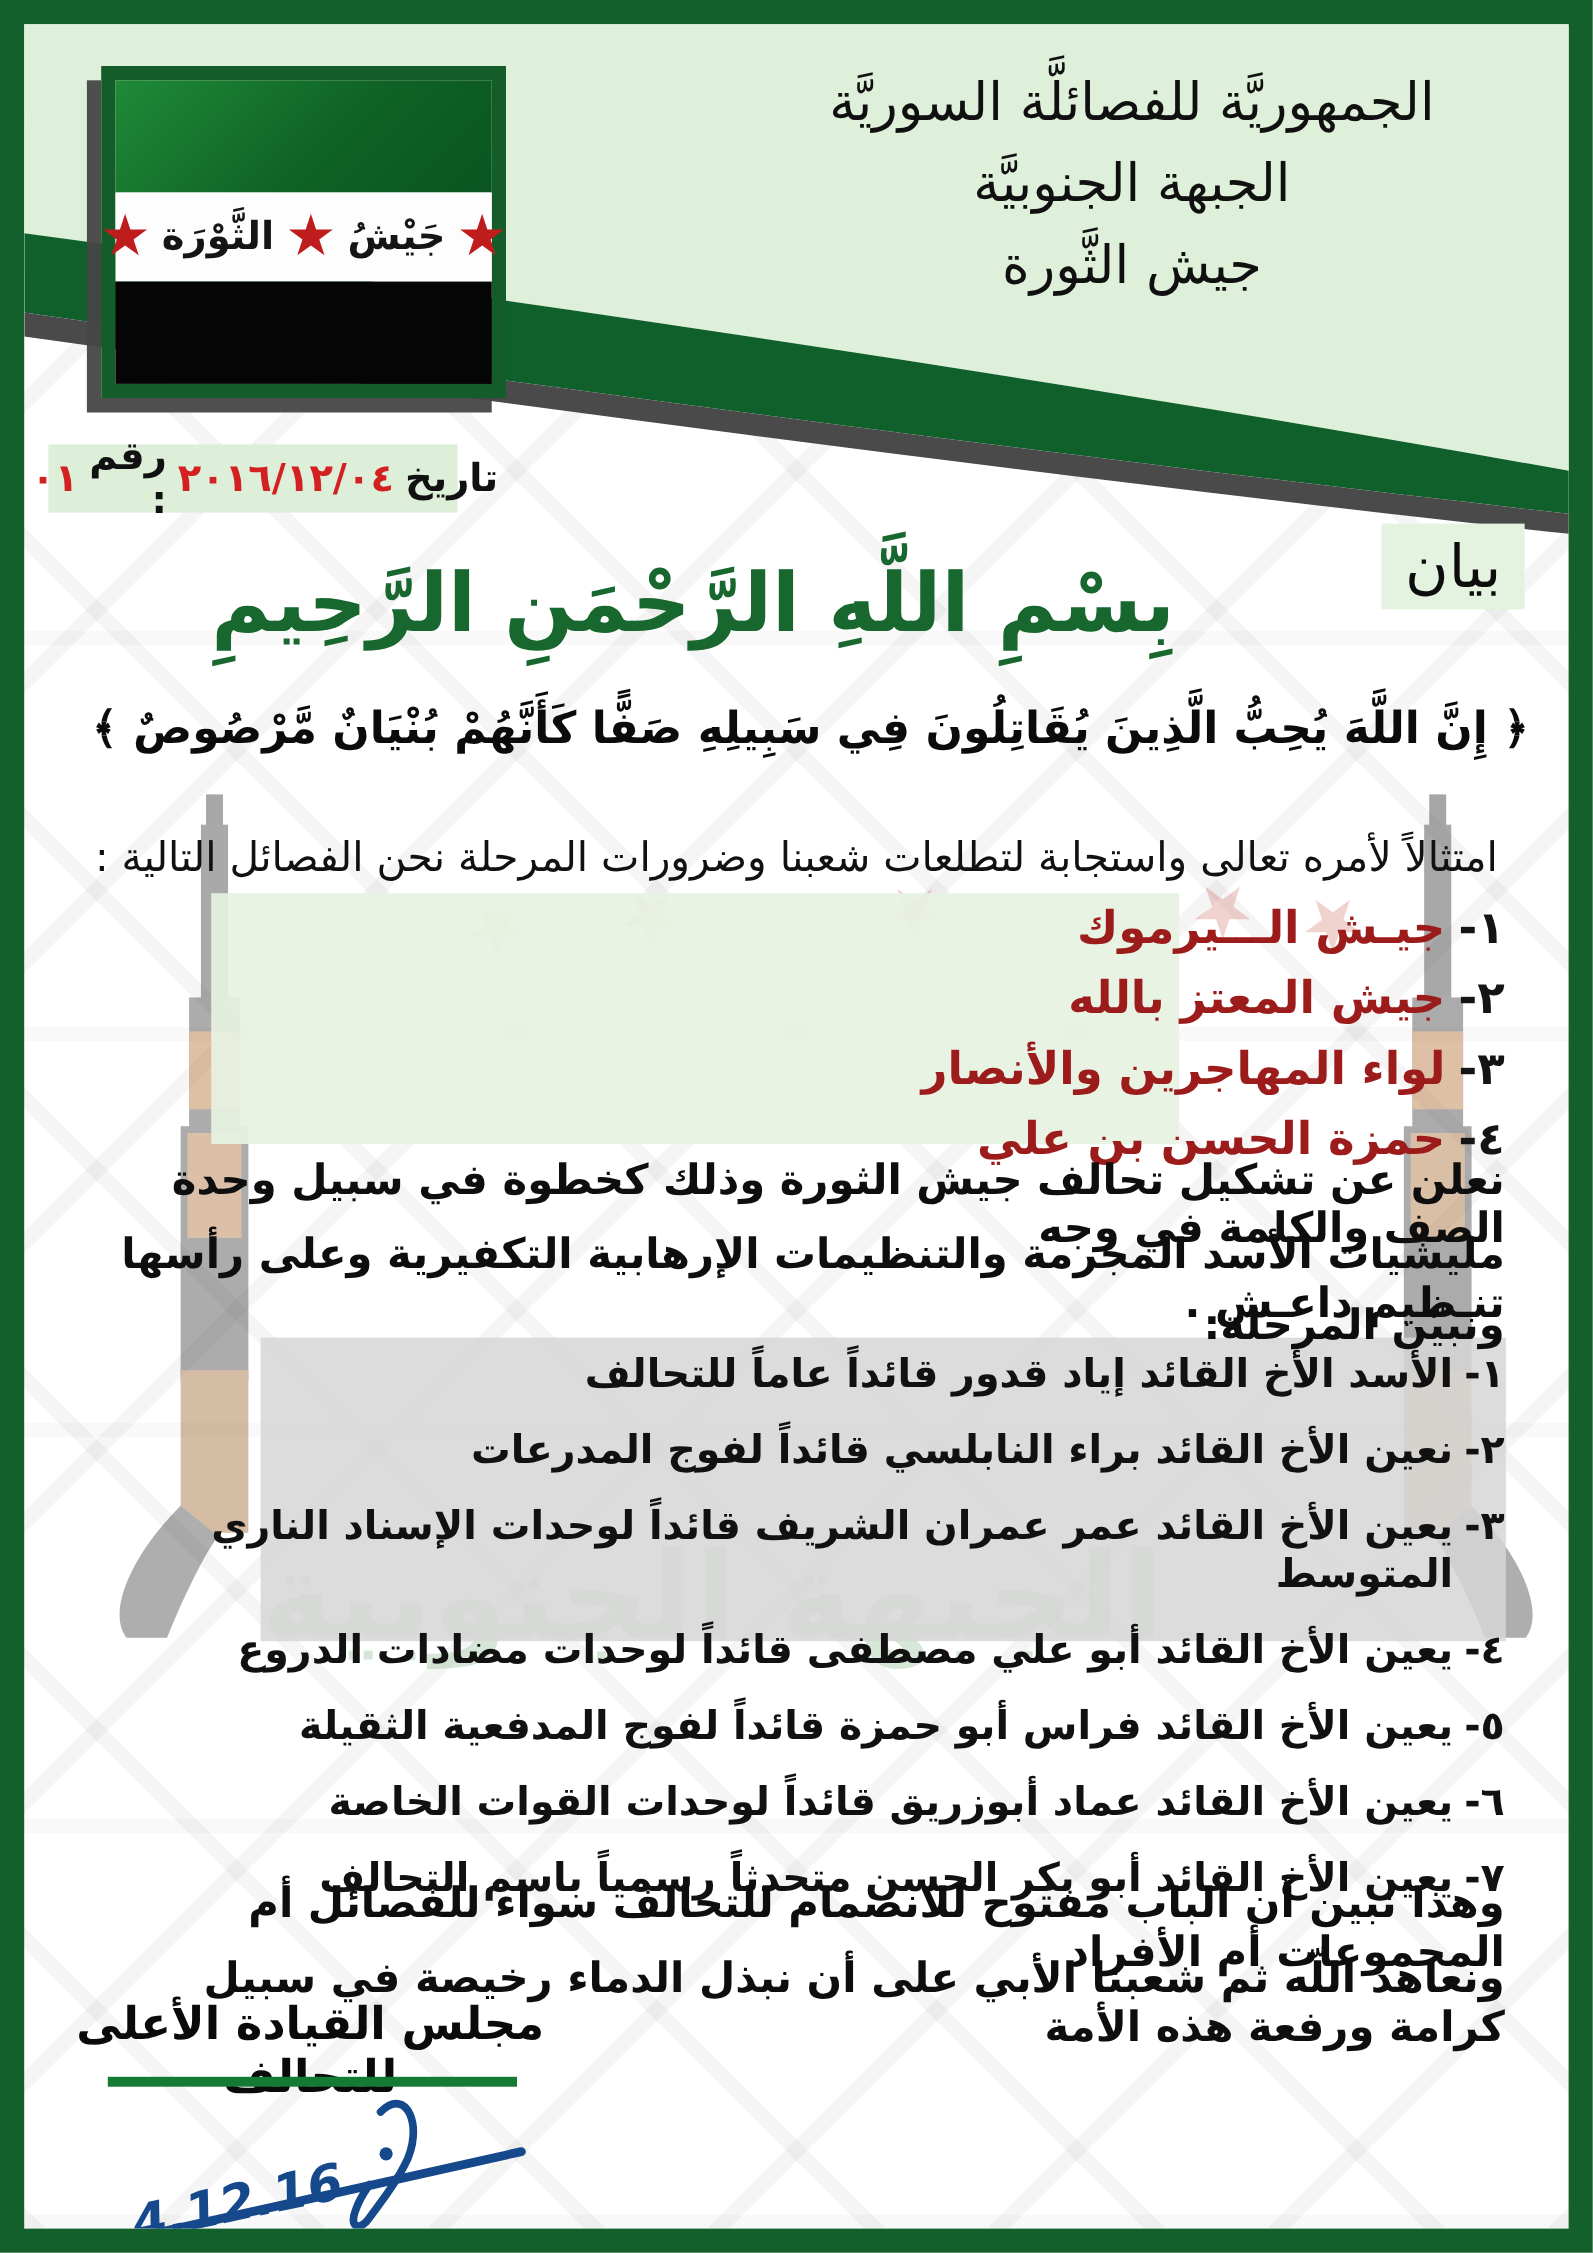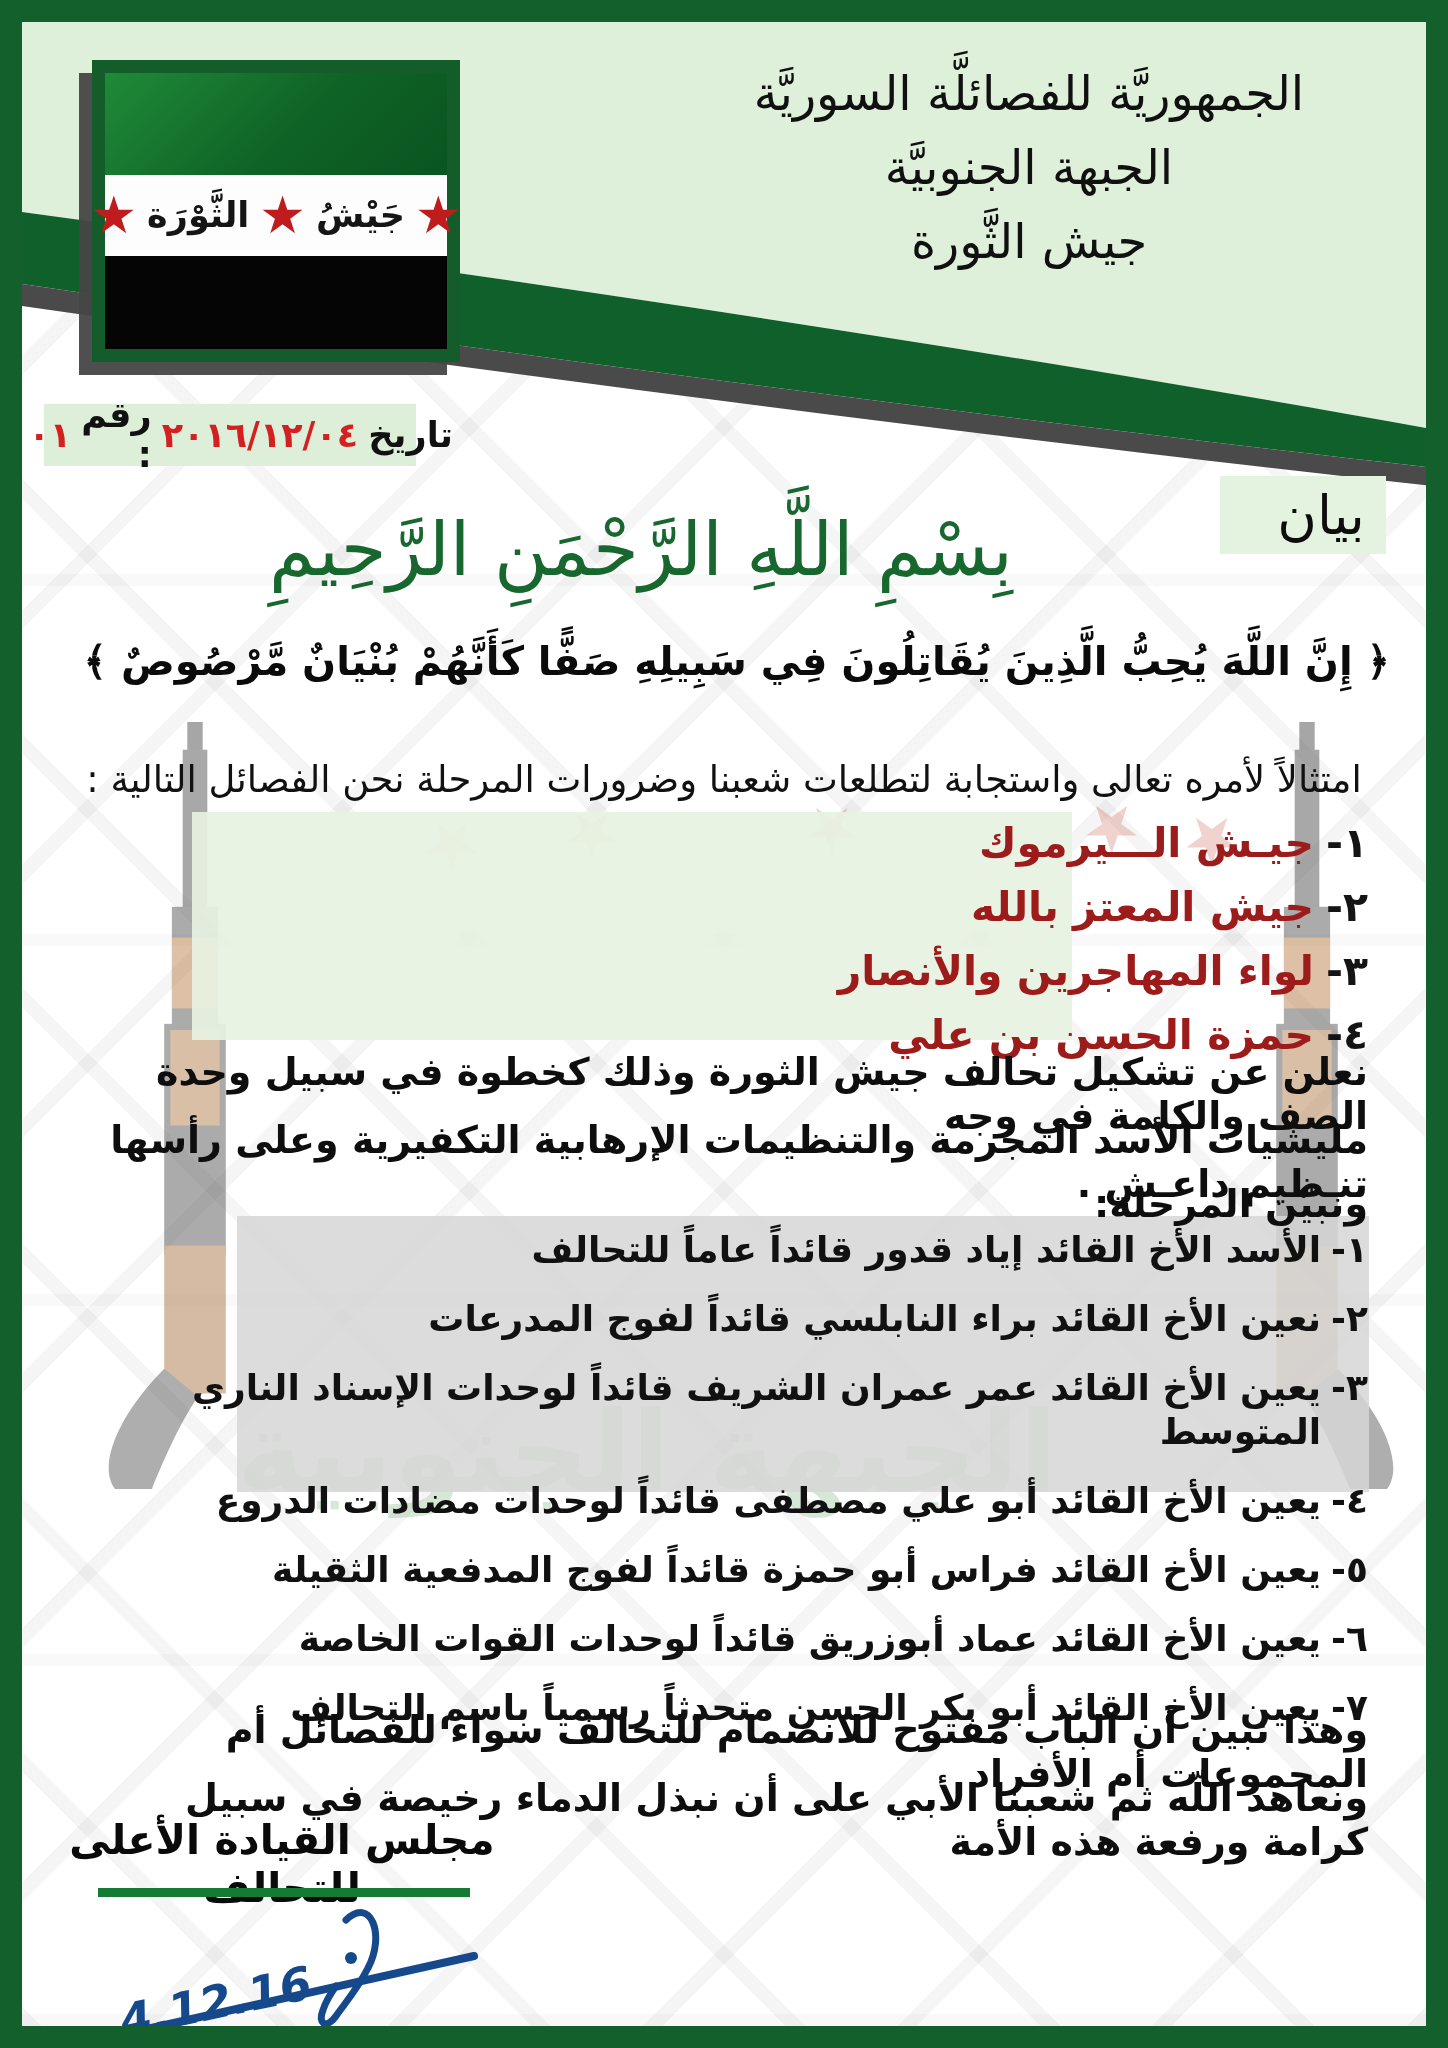--- a/index.html
+++ b/index.html
@@ -37,26 +37,26 @@
   .flag-word{font-size:35px;font-weight:bold;color:#151515;}
   .date-strip{
     left:22px;top:382px;width:372px;height:62px;z-index:2;background:#ddefd8;
     display:flex;align-items:center;justify-content:center;gap:10px;direction:rtl;
     font-size:35px;font-weight:bold;
   }
   .date-red{color:#d32020;}
   .bayan{
     right:40px;top:454px;width:130px;height:78px;z-index:2;background:#e4f3df;
     display:flex;align-items:center;justify-content:center;
-    font-size:54px;font-weight:500;color:#0d0d0d;padding-left:36px;
+    font-size:54px;font-weight:500;color:#0d0d0d;
   }
   .bismillah{
-    left:289px;top:452px;width:660px;height:150px;z-index:2;
+    left:278px;top:452px;width:660px;height:150px;z-index:2;
     display:flex;align-items:center;justify-content:center;
-    font-size:74px;font-weight:normal;color:#17672e;direction:rtl;white-space:nowrap;
+    font-size:74px;font-weight:bold;color:#17672e;direction:rtl;white-space:nowrap;
   }
   .verse{
     left:36px;right:36px;top:616px;z-index:2;text-align:right;direction:rtl;
     font-size:40px;font-weight:bold;color:#0b0b0b;white-space:nowrap;
   }
   .intro{right:58px;left:58px;top:736px;z-index:2;text-align:center;direction:rtl;font-size:37px;font-weight:normal;}
   .green-rect{left:170px;top:790px;width:880px;height:228px;background:#e7f2e2;opacity:0.92;z-index:1;}
   .factions{right:58px;top:796px;z-index:2;direction:rtl;}
   .faction-item{display:flex;gap:12px;direction:rtl;font-size:41px;font-weight:bold;margin-bottom:14px;line-height:50px;}
   .f-num{color:#141414;}

